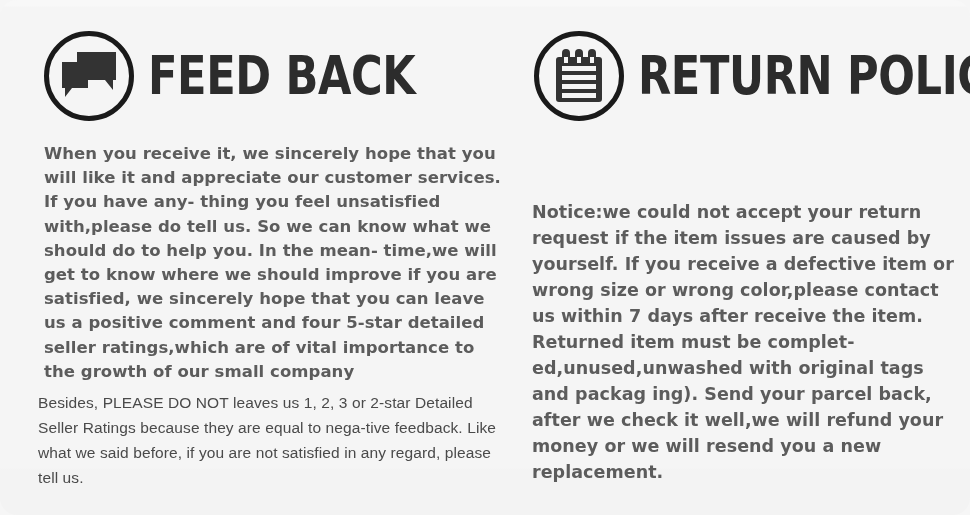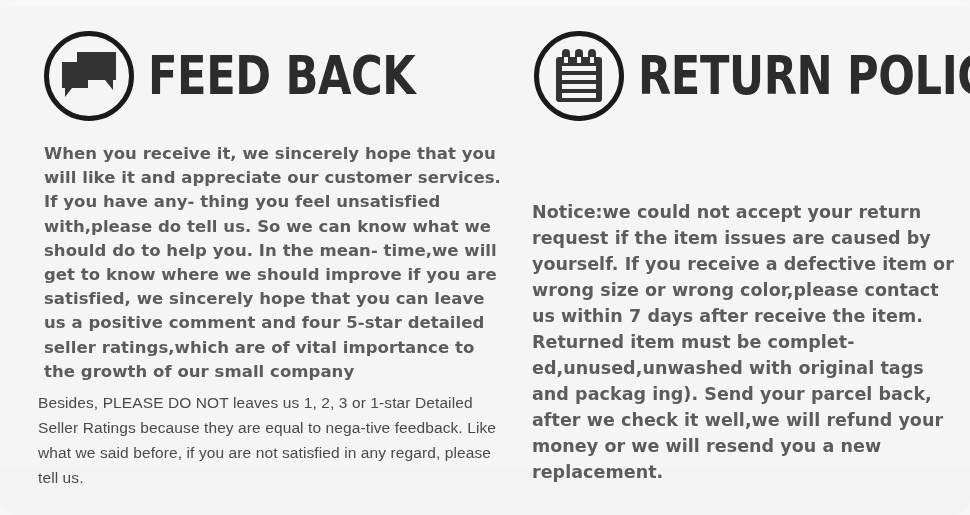--- a/index.html
+++ b/index.html
@@ -141,17 +141,17 @@
         <rect x="13" y="10" width="4" height="6" fill="#f5f5f5"></rect>
         <rect x="26" y="10" width="4" height="6" fill="#f5f5f5"></rect>
         <rect x="39" y="10" width="4" height="6" fill="#f5f5f5"></rect>
       </svg>
     </div>
     <div class="section-title title-return">RETURN POLICY</div>
   </div>
 
   <div class="para-bold-left">When you receive it, we sincerely hope that you will like it and appreciate our customer services. If you have any- thing you feel unsatisfied with,please do tell us. So we can know what we should do to help you. In the mean- time,we will get to know where we should improve if you are satisfied, we sincerely hope that you can leave us a positive comment and four 5-star detailed seller ratings,which are of vital importance to the growth of our small company</div>
 
-  <div class="para-plain-left">Besides, PLEASE DO NOT leaves us 1, 2, 3 or 1-star Detailed Seller Ratings because they are equal to nega-tive feedback. Like what we said before, if you are not satisfied in any regard, please tell us.</div>
+  <div class="para-plain-left">Besides, PLEASE DO NOT leaves us 1, 2, 3 or 2-star Detailed Seller Ratings because they are equal to nega-tive feedback. Like what we said before, if you are not satisfied in any regard, please tell us.</div>
 
   <div class="para-bold-right">Notice:we could not accept your return request if the item issues are caused by yourself. If you receive a defective item or wrong size or wrong color,please contact us within 7 days after receive the item. Returned item must be complet- ed,unused,unwashed with original tags and packag ing). Send your parcel back, after we check it well,we will refund your money or we will resend you a new replacement.</div>
 
 </div>
 
 </body></html>

